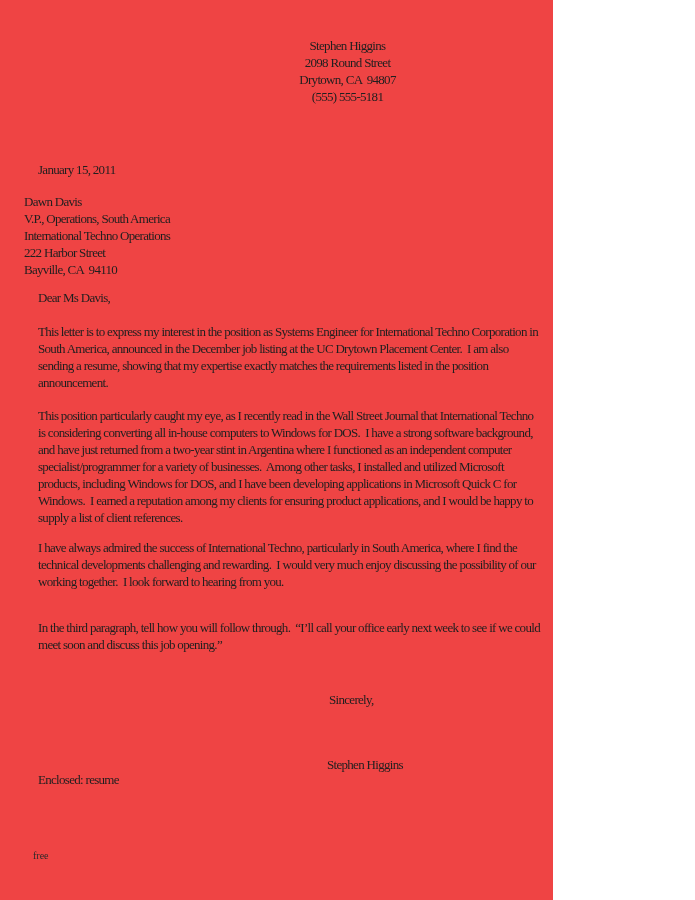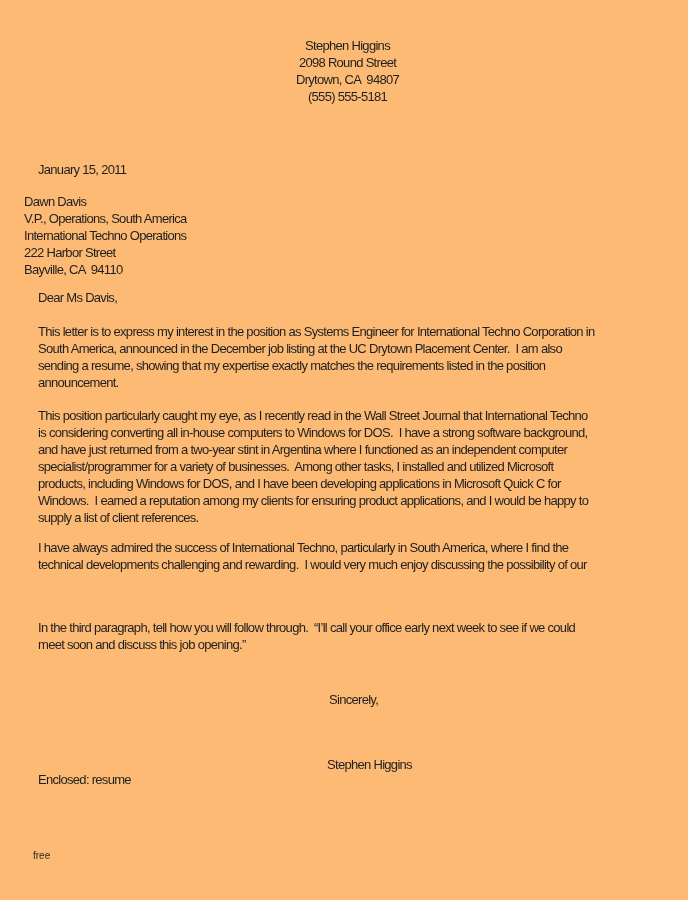--- a/index.html
+++ b/index.html
@@ -2,24 +2,24 @@
 <html><head>
 <meta charset="utf-8">
 <style>
   html, body {
     margin: 0;
     padding: 0;
     background: #ffffff;
   }
   .page {
     position: relative;
-    width: 688px;
+    width: 553px;
     height: 900px;
-    background: #fdba74;
-    font-family: Liberation Sans, sans-serif;
+    background: #ef4444;
+    font-family: Liberation Serif, serif;
     font-size: 13px;
     line-height: 17px;
     letter-spacing: -0.7px;
     color: #1f1f1f;
     overflow: hidden;
   }
   .block { position: absolute; }
   .line, .addr-line { white-space: pre; }
   .sender {
     top: 37px;
@@ -82,20 +82,21 @@
     <div class="line">and have just returned from a two-year stint in Argentina where I functioned as an independent computer</div>
     <div class="line">specialist/programmer for a variety of businesses.  Among other tasks, I installed and utilized Microsoft</div>
     <div class="line">products, including Windows for DOS, and I have been developing applications in Microsoft Quick C for</div>
     <div class="line">Windows.  I earned a reputation among my clients for ensuring product applications, and I would be happy to</div>
     <div class="line">supply a list of client references.</div>
   </div>
 
   <div class="block para-3">
     <div class="line">I have always admired the success of International Techno, particularly in South America, where I find the</div>
     <div class="line">technical developments challenging and rewarding.  I would very much enjoy discussing the possibility of our</div>
+    <div class="line">working together.  I look forward to hearing from you.</div>
   </div>
 
   <div class="block para-4">
     <div class="line">In the third paragraph, tell how you will follow through.  “I’ll call your office early next week to see if we could</div>
     <div class="line">meet soon and discuss this job opening.”</div>
   </div>
 
   <div class="block valediction addr-line">Sincerely,</div>
 
   <div class="block signature addr-line">Stephen Higgins</div>

